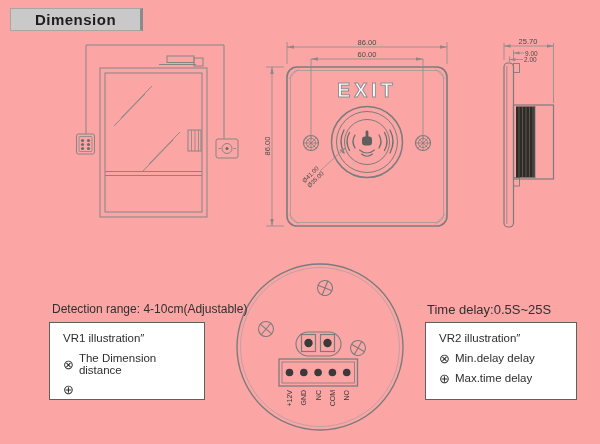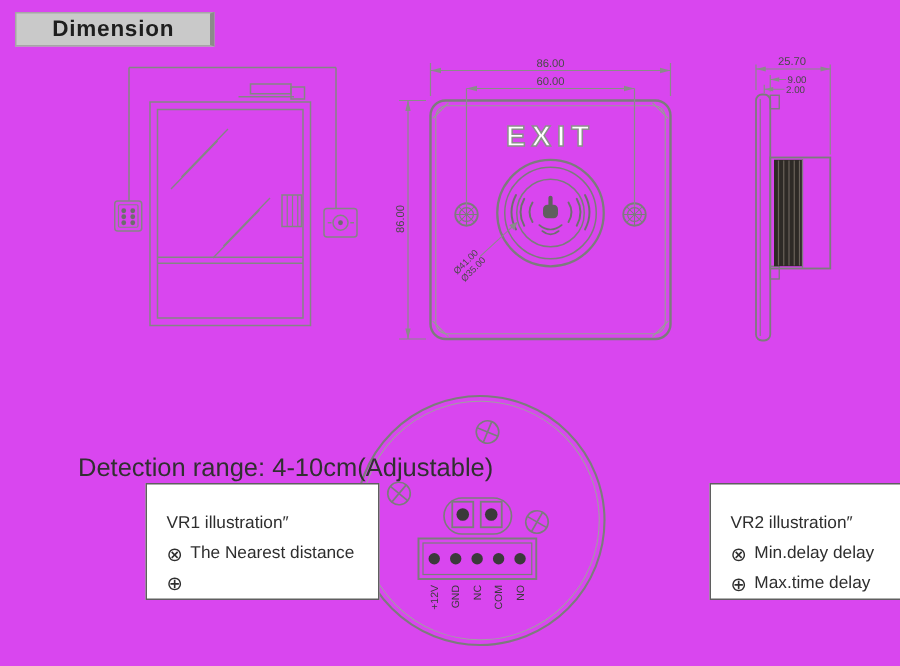--- a/index.html
+++ b/index.html
@@ -1,24 +1,24 @@
 <!DOCTYPE html>
 <html><head>
 <meta charset="utf-8">
 <style>
   html,body{margin:0;padding:0;background:#fff;}
-  #page{position:relative;width:600px;height:444px;background:#d946ef;overflow:hidden;
+  #page{position:relative;width:600px;height:444px;background:#fca5a5;overflow:hidden;
         font-family:"Liberation Sans",sans-serif;}
   .abs{position:absolute;}
   .hdr{background:#c9c9c9;border:1px solid #a6a6a6;border-right:3px solid #8b8b8b;
        display:flex;align-items:center;justify-content:center;
        font-weight:bold;font-size:15px;color:#1e1e1e;letter-spacing:0.5px;box-sizing:border-box;}
   .note{color:#303030;}
   .vrbox{border:1.4px solid #5f5f5f;background:#fff;box-sizing:border-box;
-         padding:20px 6px 6px 13px;margin-left:48px;}
+         padding:9px 6px 6px 13px;}
   .vrtitle{font-size:11.5px;color:#2e2e2e;}
   .vritem{font-size:11.5px;color:#2e2e2e;display:flex;align-items:center;gap:5px;margin-top:8px;}
   .sym{font-size:13px;line-height:11px;color:#2e2e2e;}
   svg text{font-family:"Liberation Sans",sans-serif;}
 </style>
 </head>
 <body>
 
 <div id="page">
 
@@ -208,28 +208,29 @@
       <g fill="#3a3a3a" font-size="7">
         <text transform="rotate(-90 292,390)" x="292" y="390" text-anchor="end">+12V</text>
         <text transform="rotate(-90 306.3,390)" x="306.3" y="390" text-anchor="end">GND</text>
         <text transform="rotate(-90 320.6,390)" x="320.6" y="390" text-anchor="end">NC</text>
         <text transform="rotate(-90 334.9,390)" x="334.9" y="390" text-anchor="end">COM</text>
         <text transform="rotate(-90 349.2,390)" x="349.2" y="390" text-anchor="end">NO</text>
       </g>
     </g>
   </svg>
 
-  <div class="note abs" style="left:52px;top:302px;font-size:17px;">Detection range: 4-10cm(Adjustable)</div>
-
+  <div class="note abs" style="left:52px;top:302px;font-size:12px;">Detection range: 4-10cm(Adjustable)</div>
+
+  <div class="note abs" style="left:427px;top:302px;font-size:13px;">Time delay:0.5S~25S</div>
 
   <div class="vrbox abs" style="left:49px;top:322px;width:156px;height:78px;">
     <div class="vrtitle">VR1 illustration″</div>
     <div class="vritem">
       <span class="sym">⊗</span>
-      <span>The Nearest distance</span>
+      <span>The Dimension distance</span>
     </div>
     <div class="vritem">
       <span class="sym">⊕</span>
     </div>
   </div>
 
   <div class="vrbox abs" style="left:425px;top:322px;width:152px;height:78px;">
     <div class="vrtitle">VR2 illustration″</div>
     <div class="vritem">
       <span class="sym">⊗</span>

